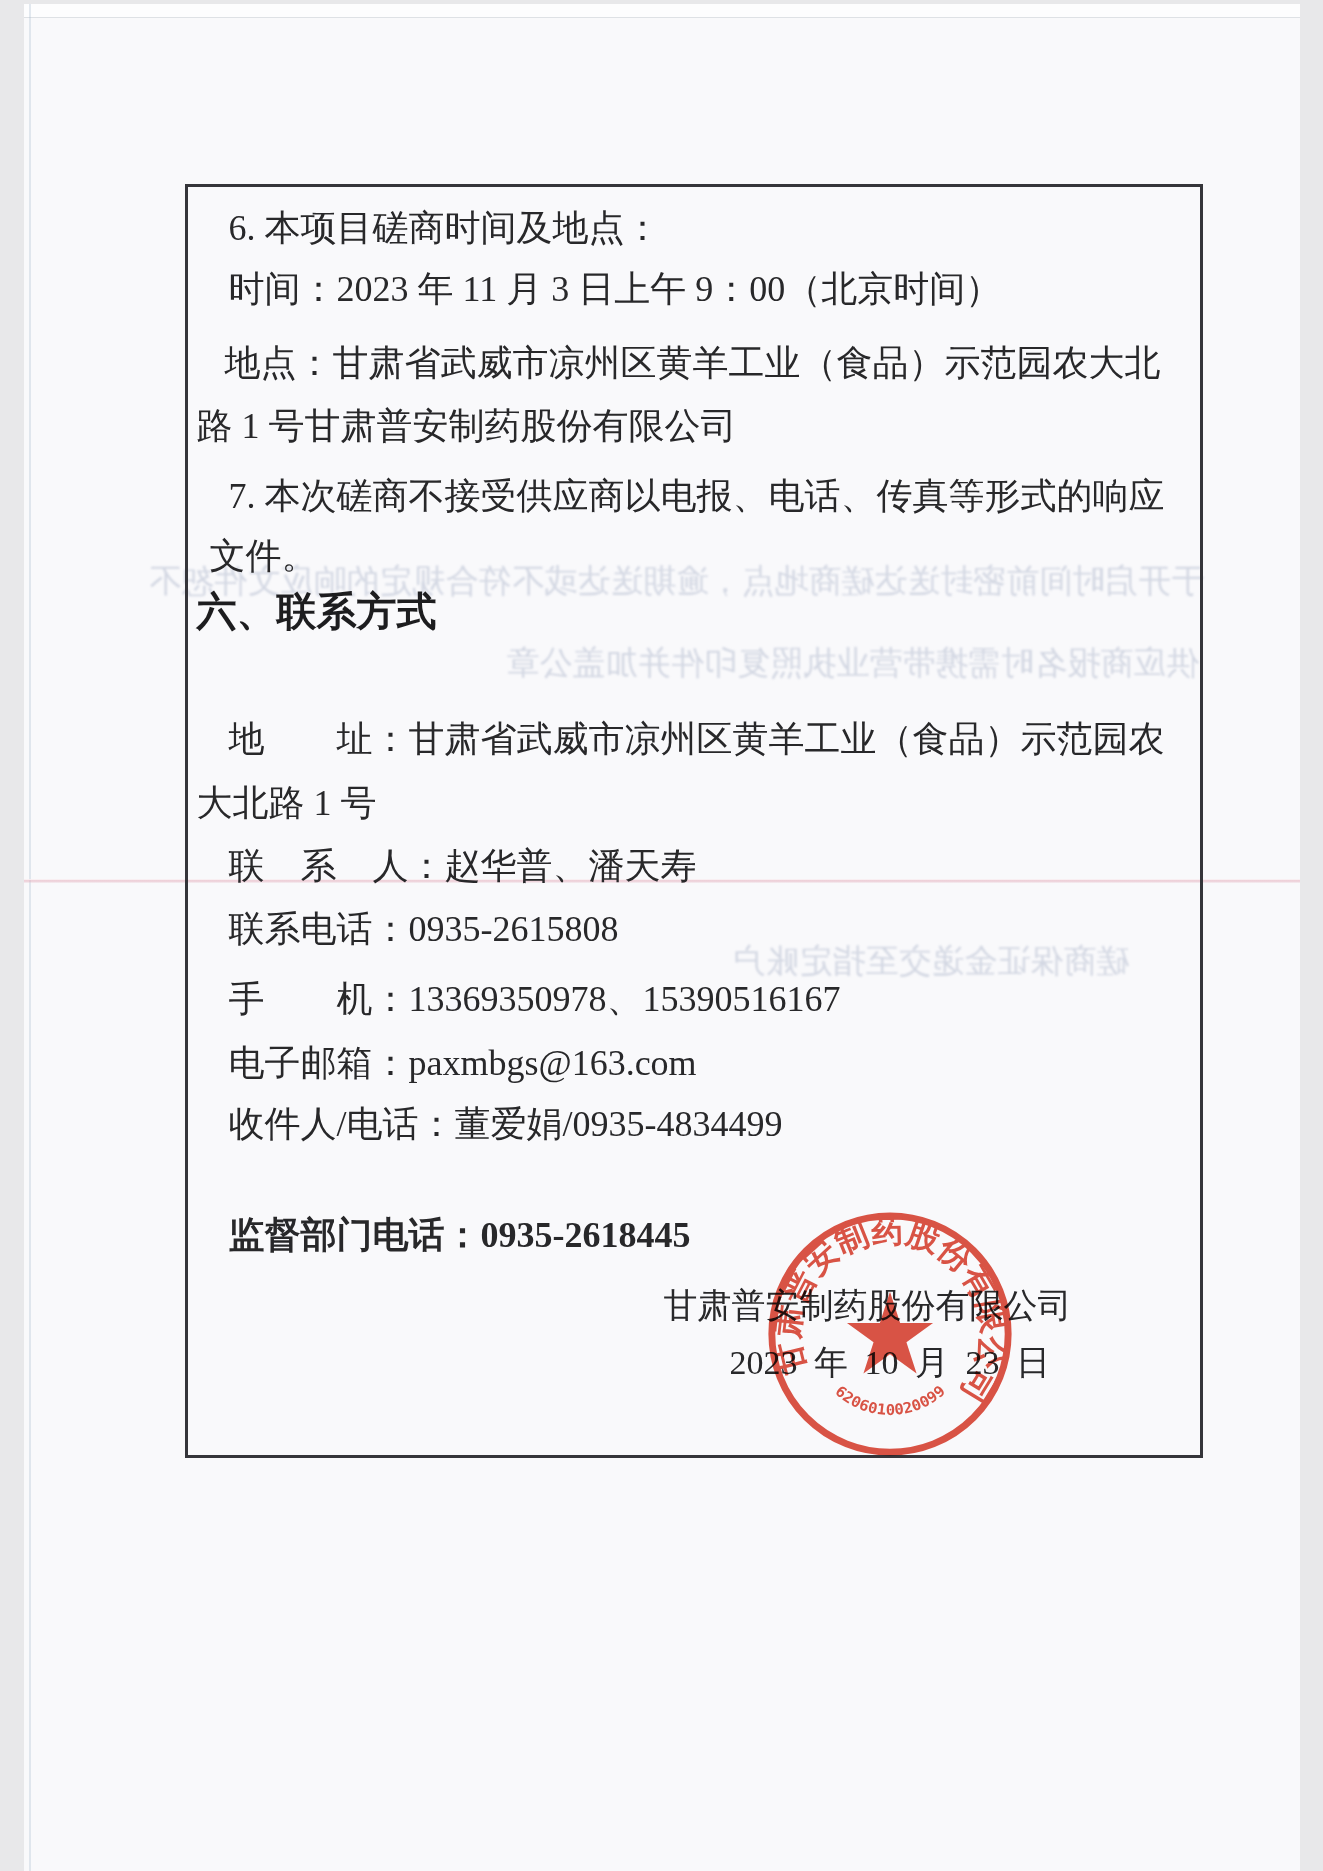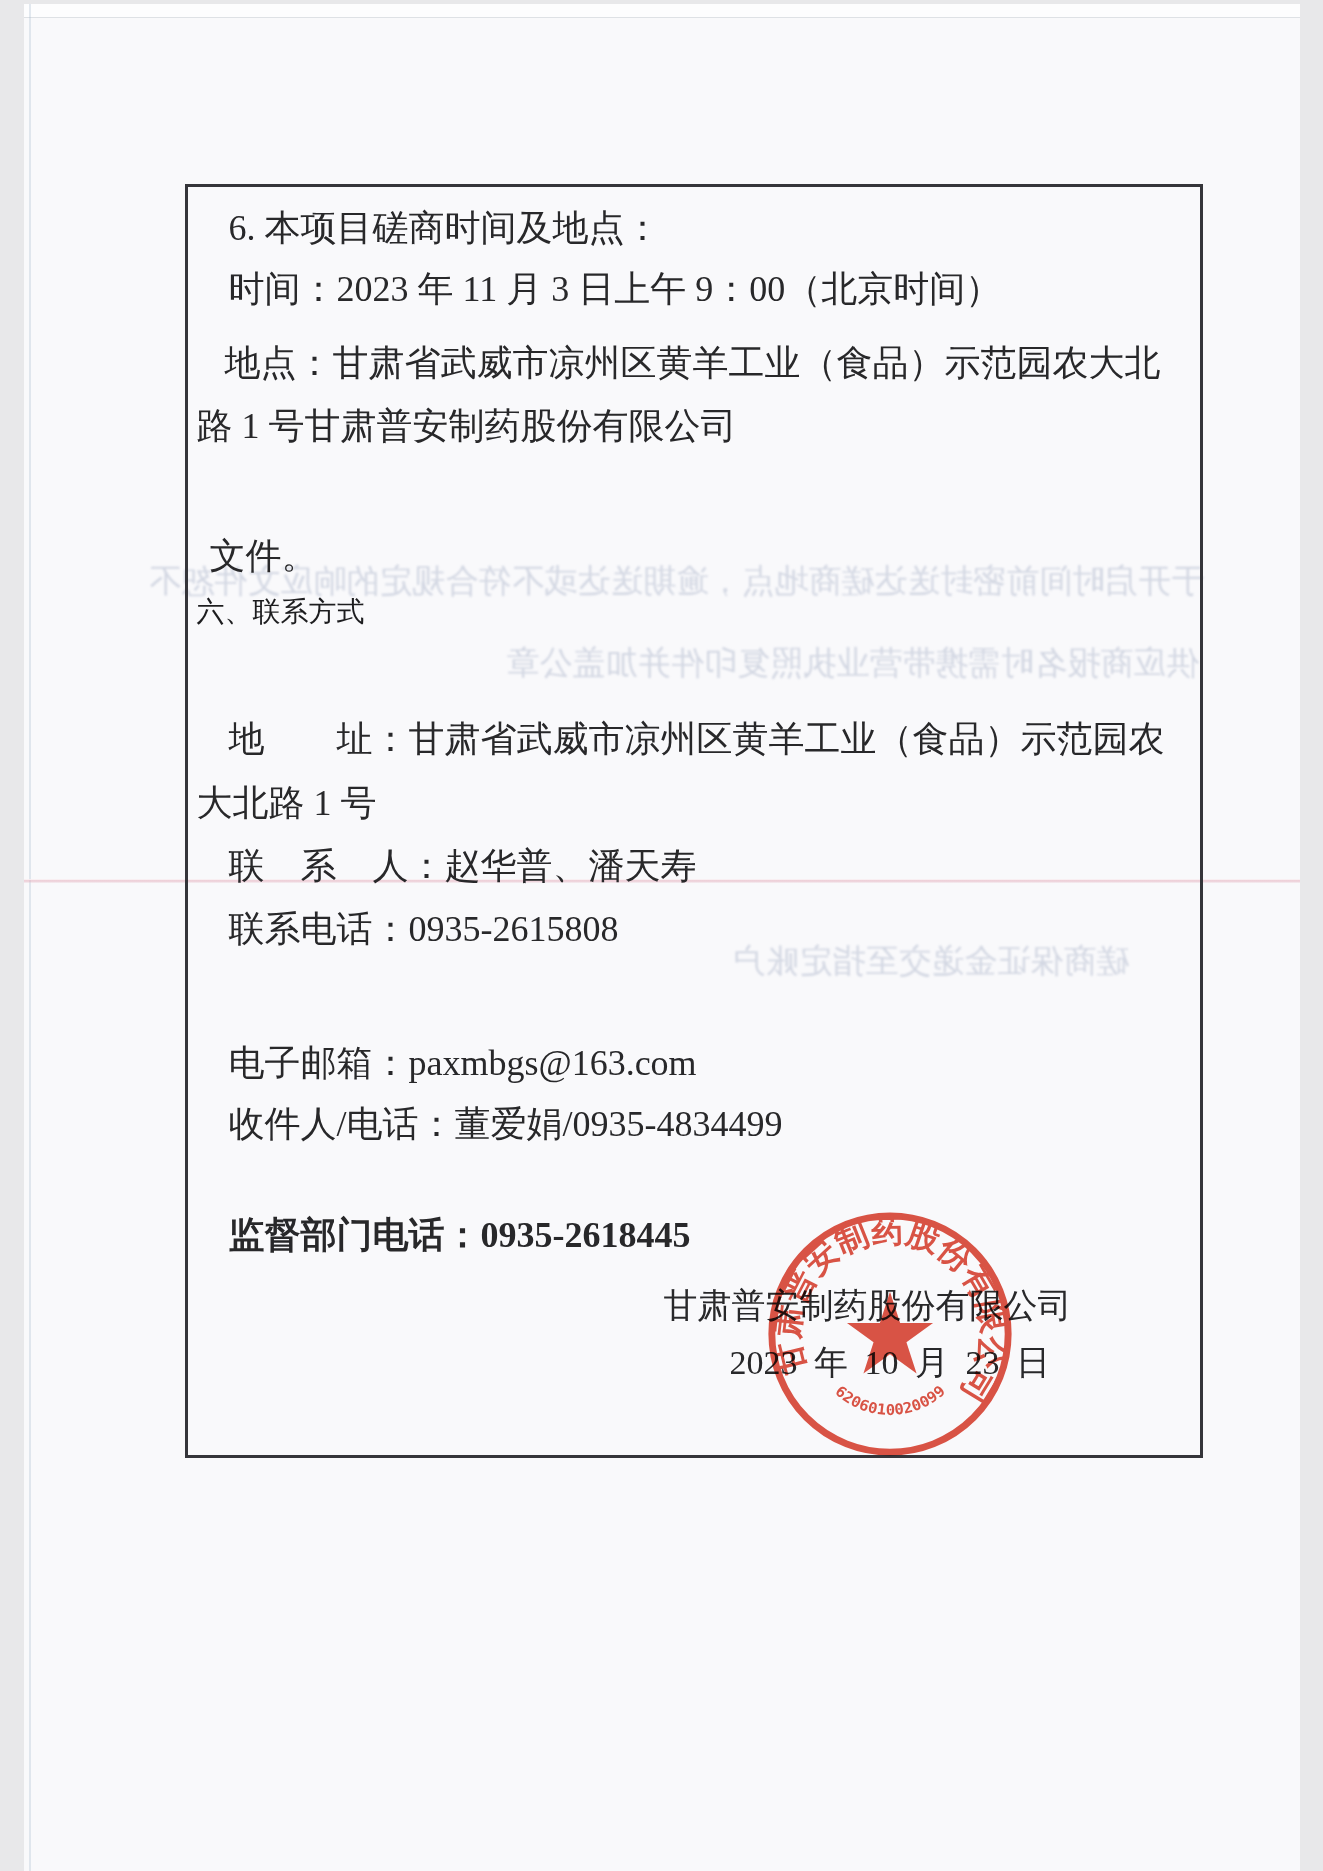--- a/index.html
+++ b/index.html
@@ -38,21 +38,21 @@
     background:transparent;
   }
   
   .line{
     position:absolute;
     font-size:36px;line-height:42px;
     white-space:pre;
     color:#28282a;
     letter-spacing:0px;
   }
-  .heading{font-weight:400;font-size:28px;color:#1d1d1f;}
+  .heading{font-weight:700;font-size:40px;color:#1d1d1f;}
   .l1{left:205px;top:203px;}
   .l2{left:205px;top:264px;}
   .l3{left:201px;top:338px;}
   .l4{left:173px;top:401px;}
   .l5{left:205px;top:471px;}
   .l6{left:186px;top:531px;}
   .l7{left:173px;top:587px;}
   .l8{left:205px;top:651px;}
   .l9{left:205px;top:714px;}
   .l10{left:173px;top:778px;}
@@ -104,26 +104,28 @@
   <div class="ghost g3">磋商保证金递交至指定账户</div>
 
   <div class="fold-line"></div>
 
   <div class="doc-border"></div>
 
   <div class="line l1">6. 本项目磋商时间及地点：</div>
   <div class="line l2">时间：2023 年 11 月 3 日上午 9：00（北京时间）</div>
   <div class="line l3">地点：甘肃省武威市凉州区黄羊工业（食品）示范园农大北</div>
   <div class="line l4">路 1 号甘肃普安制药股份有限公司</div>
+  <div class="line l5">7. 本次磋商不接受供应商以电报、电话、传真等形式的响应</div>
   <div class="line l6">文件。</div>
   <div class="line heading l7">六、联系方式</div>
   <div class="line l9">地　　址：甘肃省武威市凉州区黄羊工业（食品）示范园农</div>
   <div class="line l10">大北路 1 号</div>
   <div class="line l11">联　系　人：赵华普、潘天寿</div>
   <div class="line l12">联系电话：0935-2615808</div>
+  <div class="line l13">手　　机：13369350978、15390516167</div>
   <div class="line l14">电子邮箱：paxmbgs@163.com</div>
   <div class="line l15">收件人/电话：董爱娟/0935-4834499</div>
   <div class="line l16">监督部门电话：0935-2618445</div>
 
   <div class="line sig-company">甘肃普安制药股份有限公司</div>
   <div class="line sig-date">2023 年 10 月 23 日</div>
 
   <svg class="stamp" viewBox="0 0 260 260" width="256" height="256" aria-hidden="true">
     <defs>
       <path id="ringPath" d="M 54,183 A 93,93 0 1,1 206,183"></path>

